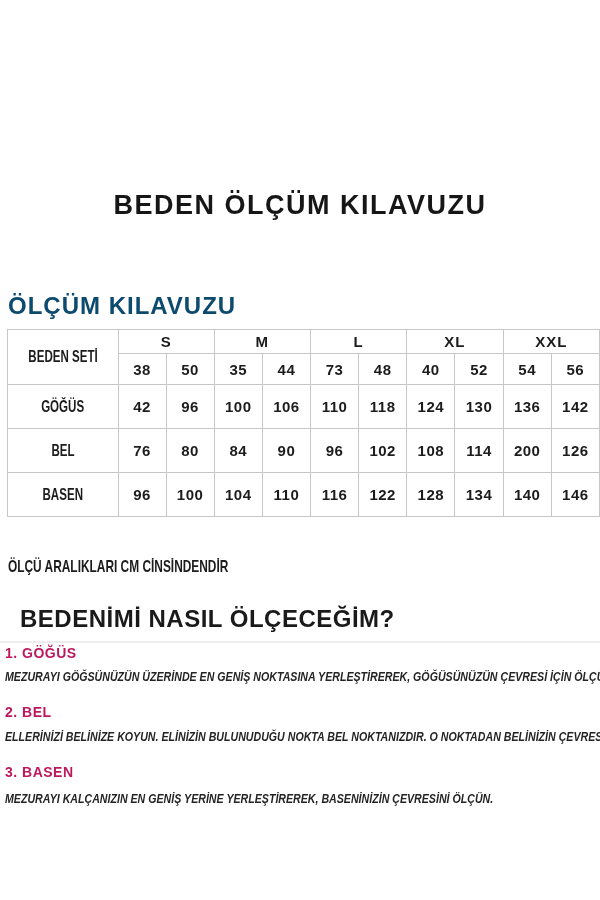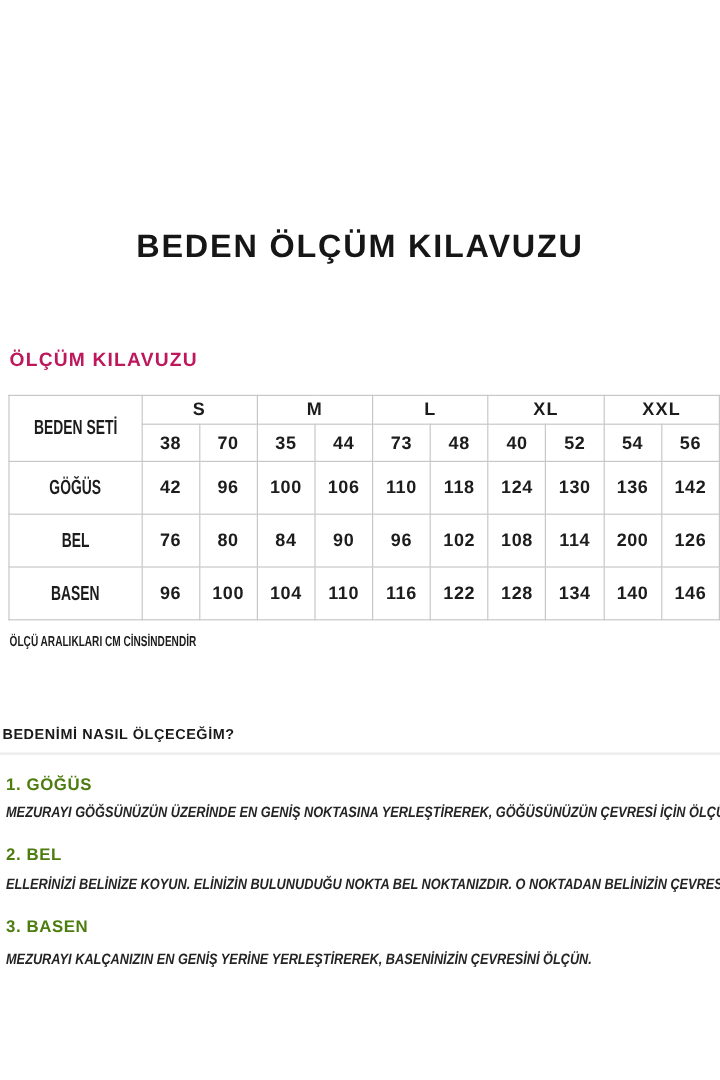--- a/index.html
+++ b/index.html
@@ -28,33 +28,33 @@
     text-align: center;
     font-size: 27px;
     font-weight: 800;
     letter-spacing: 1.5px;
     color: #161616;
   }
   .guide-heading {
     position: absolute;
     top: 292px;
     left: 8px;
-    font-size: 16px;
+    font-size: 24px;
     font-weight: 800;
     letter-spacing: 1px;
-    color: #be185d;
+    color: #0c4a6e;
   }
   .howto-heading {
     position: absolute;
     top: 605px;
     left: 0;
     width: 600px;
-    padding-left: 2px;
+    padding-left: 20px;
     box-sizing: border-box;
-    font-size: 12px;
+    font-size: 24px;
     font-weight: 800;
     letter-spacing: 0.5px;
     color: #1a1a1a;
     padding-bottom: 8px;
     border-bottom: 2px solid #ededed;
   }
 
   
   .size-table {
     position: absolute;
@@ -102,41 +102,41 @@
     display: inline-block;
     transform: scaleX(0.68);
     transform-origin: center;
     white-space: nowrap;
     font-weight: 700;
     font-size: 17px;
     letter-spacing: 0;
   }
   .note {
     position: absolute;
-    top: 527px;
+    top: 557px;
     left: 8px;
-    font-size: 12px;
+    font-size: 17px;
   }
   .note .cond-n {
     display: inline-block;
     transform: scaleX(0.7);
     transform-origin: left center;
     white-space: nowrap;
     font-weight: 700;
     letter-spacing: 0;
   }
 
   
   .step-title {
     position: absolute;
     left: 5px;
     font-size: 14px;
     font-weight: 800;
     letter-spacing: 0.5px;
-    color: #4d7c0f;
+    color: #be185d;
   }
   .step-text {
     position: absolute;
     left: 5px;
     font-size: 12.5px;
   }
   .step-text .cond-i {
     display: inline-block;
     transform: scaleX(0.85);
     transform-origin: left center;
@@ -168,21 +168,21 @@
           <span class="cond">BEDEN SETİ</span>
         </td>
         <th class="group" colspan="2">S</th>
         <th class="group" colspan="2">M</th>
         <th class="group" colspan="2">L</th>
         <th class="group" colspan="2">XL</th>
         <th class="group" colspan="2">XXL</th>
       </tr>
       <tr>
         <td class="num">38</td>
-        <td class="num">70</td>
+        <td class="num">50</td>
         <td class="num">35</td>
         <td class="num">44</td>
         <td class="num">73</td>
         <td class="num">48</td>
         <td class="num">40</td>
         <td class="num">52</td>
         <td class="num">54</td>
         <td class="num">56</td>
       </tr>
       <tr>

